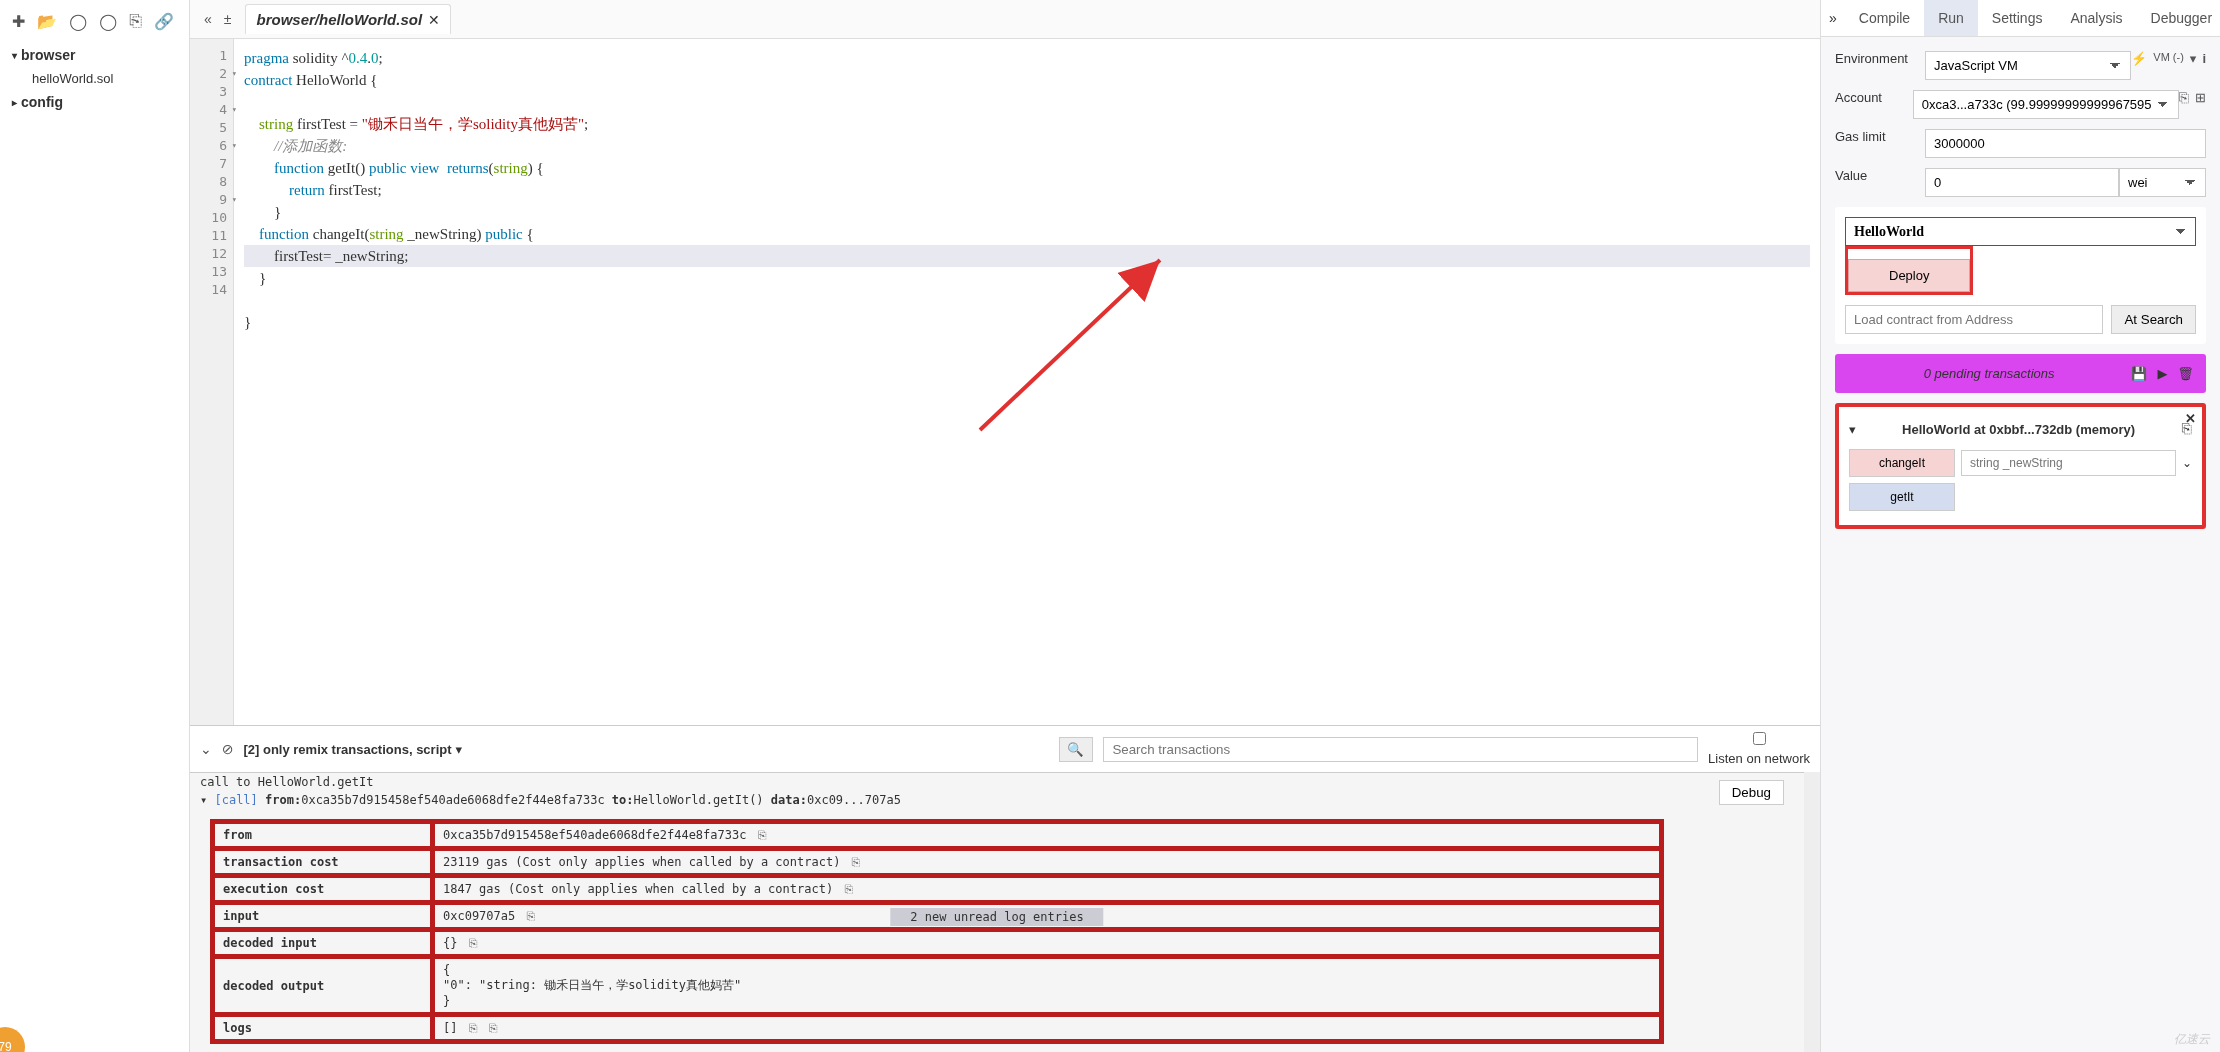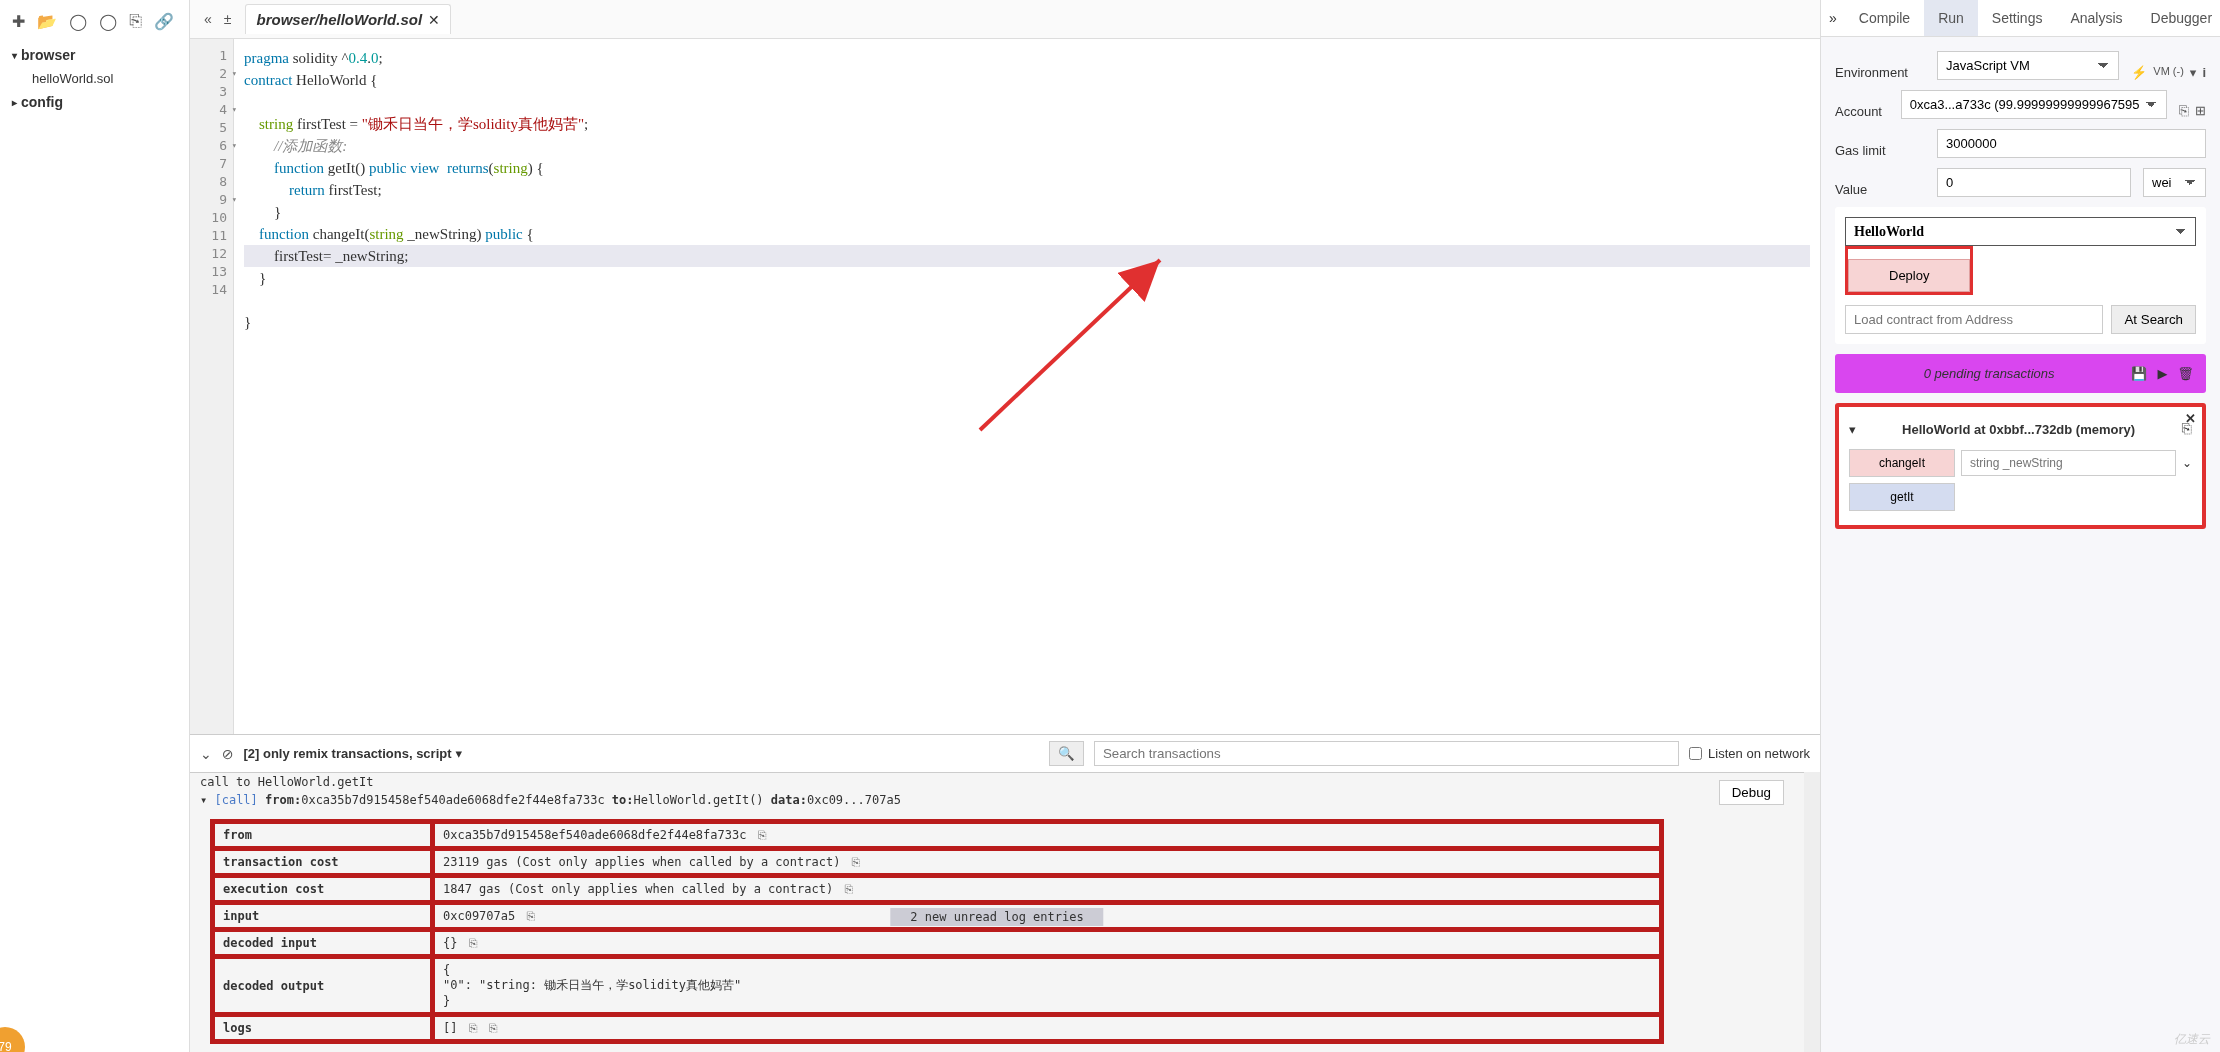--- a/index.html
+++ b/index.html
@@ -36,42 +36,42 @@
 .num { color: #009999; }
 .highlight-line { background: #e8e8f0; display: inline-block; width: 100%; }
 
 
 .terminal-bar { display: flex; align-items: center; border-top: 1px solid #ccc; padding: 6px 10px; background: #fff; gap: 10px; }
 .term-icon { font-size: 14px; color: #555; cursor: pointer; }
 .term-filter { font-weight: bold; flex-shrink: 0; }
 .term-dropdown { display: flex; align-items: center; gap: 4px; }
 .search-btn { background: #eee; border: 1px solid #ccc; padding: 4px 8px; cursor: pointer; }
 .search-input { flex: 1; border: 1px solid #ccc; padding: 4px 8px; }
-.listen-check { display: flex; align-items: center; gap: 6px; margin-left: auto; }
+.listen-check { display: flex; align-items: center; gap: 6px; margin-left: auto; flex-direction: column; }
 
 .console { height: 280px; overflow-y: auto; background: #f5f5f5; font-family: monospace; font-size: 12px; position: relative; border-top: 1px solid #ccc; }
 .console-line { padding: 2px 10px; }
 .call-tag { color: #4a7ac7; }
 .bold { font-weight: bold; }
 .debug-btn { position: absolute; right: 20px; top: 7px; background: #fff; border: 1px solid #ccc; padding: 4px 12px; cursor: pointer; font-family: Arial; }
 .tx-table { margin: 10px 20px; border-collapse: collapse; width: calc(100% - 160px); }
 .tx-table td { border: 5px solid #b91c1c; padding: 4px 8px; font-family: monospace; font-size: 12px; }
 .tx-table td:first-child { width: 220px; font-weight: bold; }
 .toast { position: absolute; left: 50%; transform: translateX(-50%); top: 135px; background: rgba(200,200,210,0.9); padding: 2px 20px; font-size: 12px; }
 .scrollbar-v { width: 16px; background: #eee; }
 .copy-icon { font-size: 11px; color: #666; cursor: pointer; margin-left: 4px; }
 
 
 .panel-right { width: 400px; border-left: 1px solid #ddd; display: flex; flex-direction: column; background: #f7f7fa; }
 .panel-tabs { display: flex; border-bottom: 1px solid #ddd; background: #fff; }
 .panel-tab { padding: 10px 14px; cursor: pointer; font-size: 14px; color: #555; }
 .panel-tab.active { background: #e3e7f1; }
 .panel-tab-nav { padding: 10px 8px; font-size: 14px; }
 .panel-body { padding: 14px; overflow-y: auto; flex: 1; }
-.form-row { display: flex; align-items: flex-end; margin-bottom: 10px; gap: 12px; }
+.form-row { display: flex; align-items: flex-start; margin-bottom: 10px; gap: 0; }
 .form-label { width: 90px; font-size: 13px; }
 .form-select, .form-input { flex: 1; padding: 6px 8px; border: 1px solid #ccc; background: #fff; font-size: 13px; }
 .form-select { appearance: none; background-image: linear-gradient(45deg, transparent 50%, #555 50%), linear-gradient(135deg, #555 50%, transparent 50%); background-position: calc(100% - 15px) center, calc(100% - 10px) center; background-size: 5px 5px; background-repeat: no-repeat; padding-right: 26px; }
 .mini-icons { display: flex; gap: 6px; font-size: 13px; color: #555; }
 .mini-icons span { cursor: pointer; }
 
 .contract-box { background: #fff; padding: 10px; margin: 10px 0; border-radius: 3px; }
 .contract-select { width: 100%; padding: 6px 8px; border: 1px solid #555; font-weight: bold; font-size: 14px; font-family: Liberation Serif, serif; }
 .deploy-btn { background: #f7d4d4; border: 1px solid #e0a0a0; padding: 8px 40px; margin-top: 10px; cursor: pointer; font-size: 13px; }
 .deploy-highlight { border: 3px solid #e03030; display: inline-block; }

